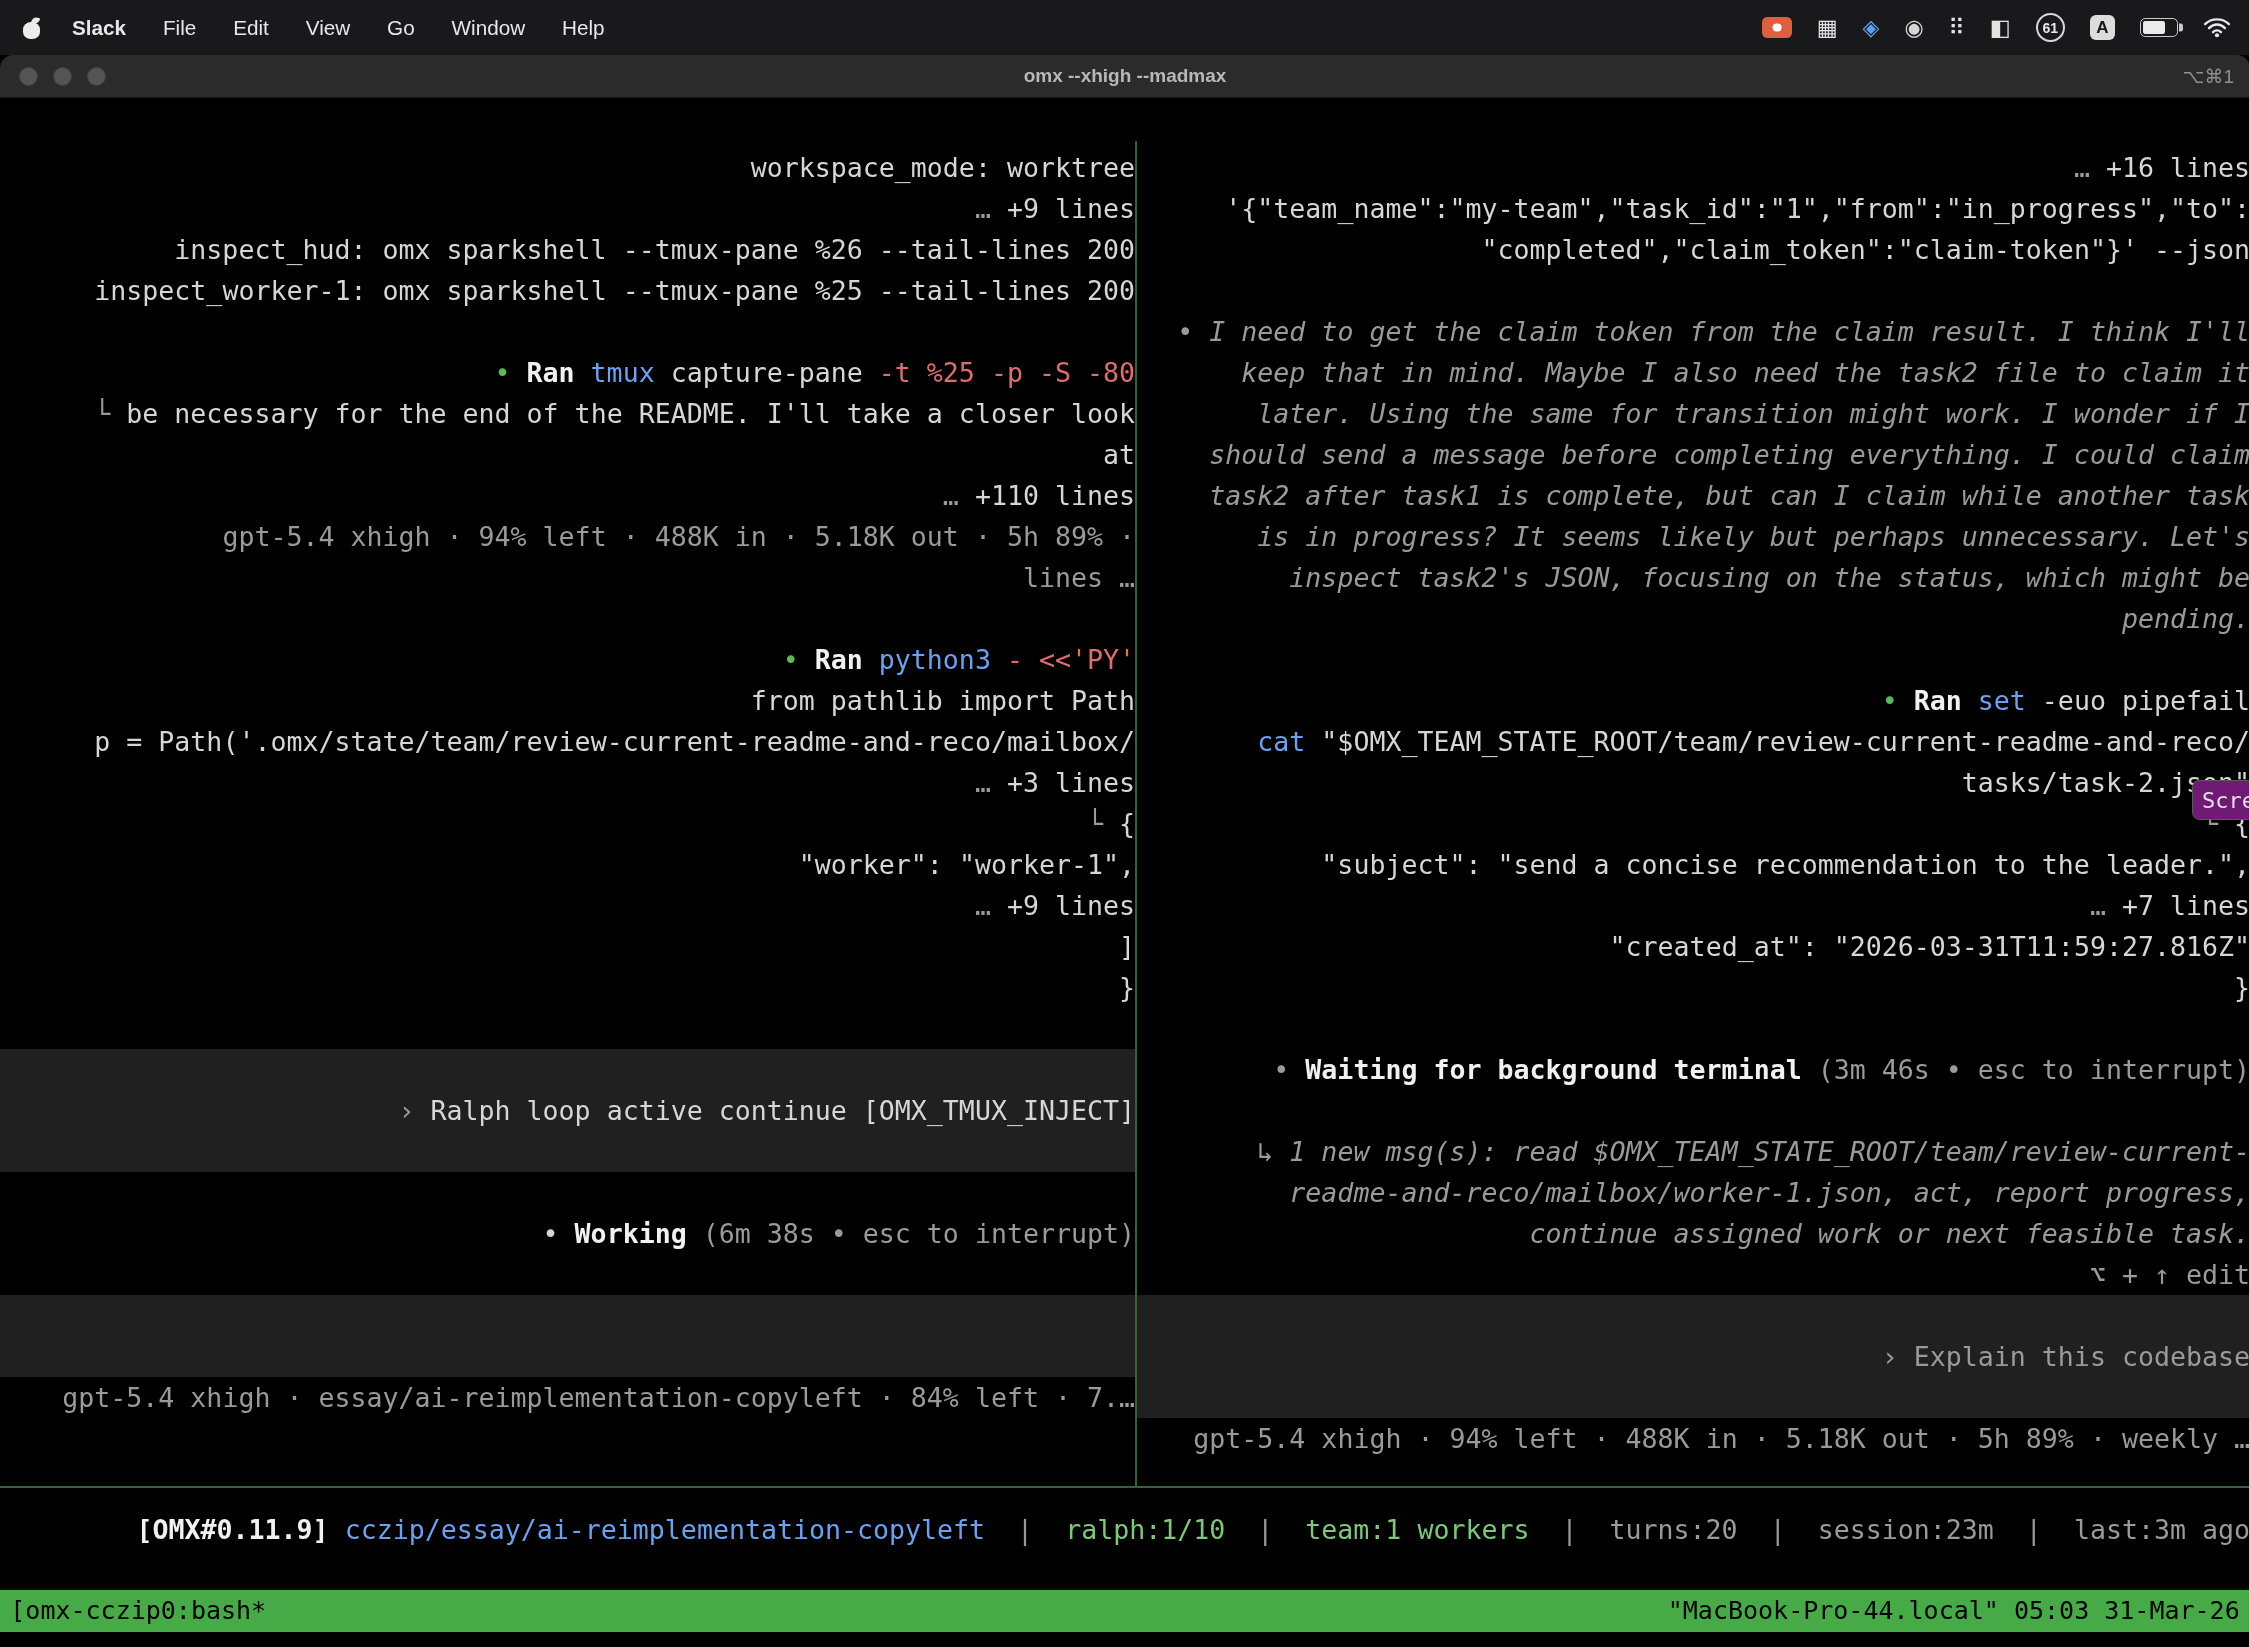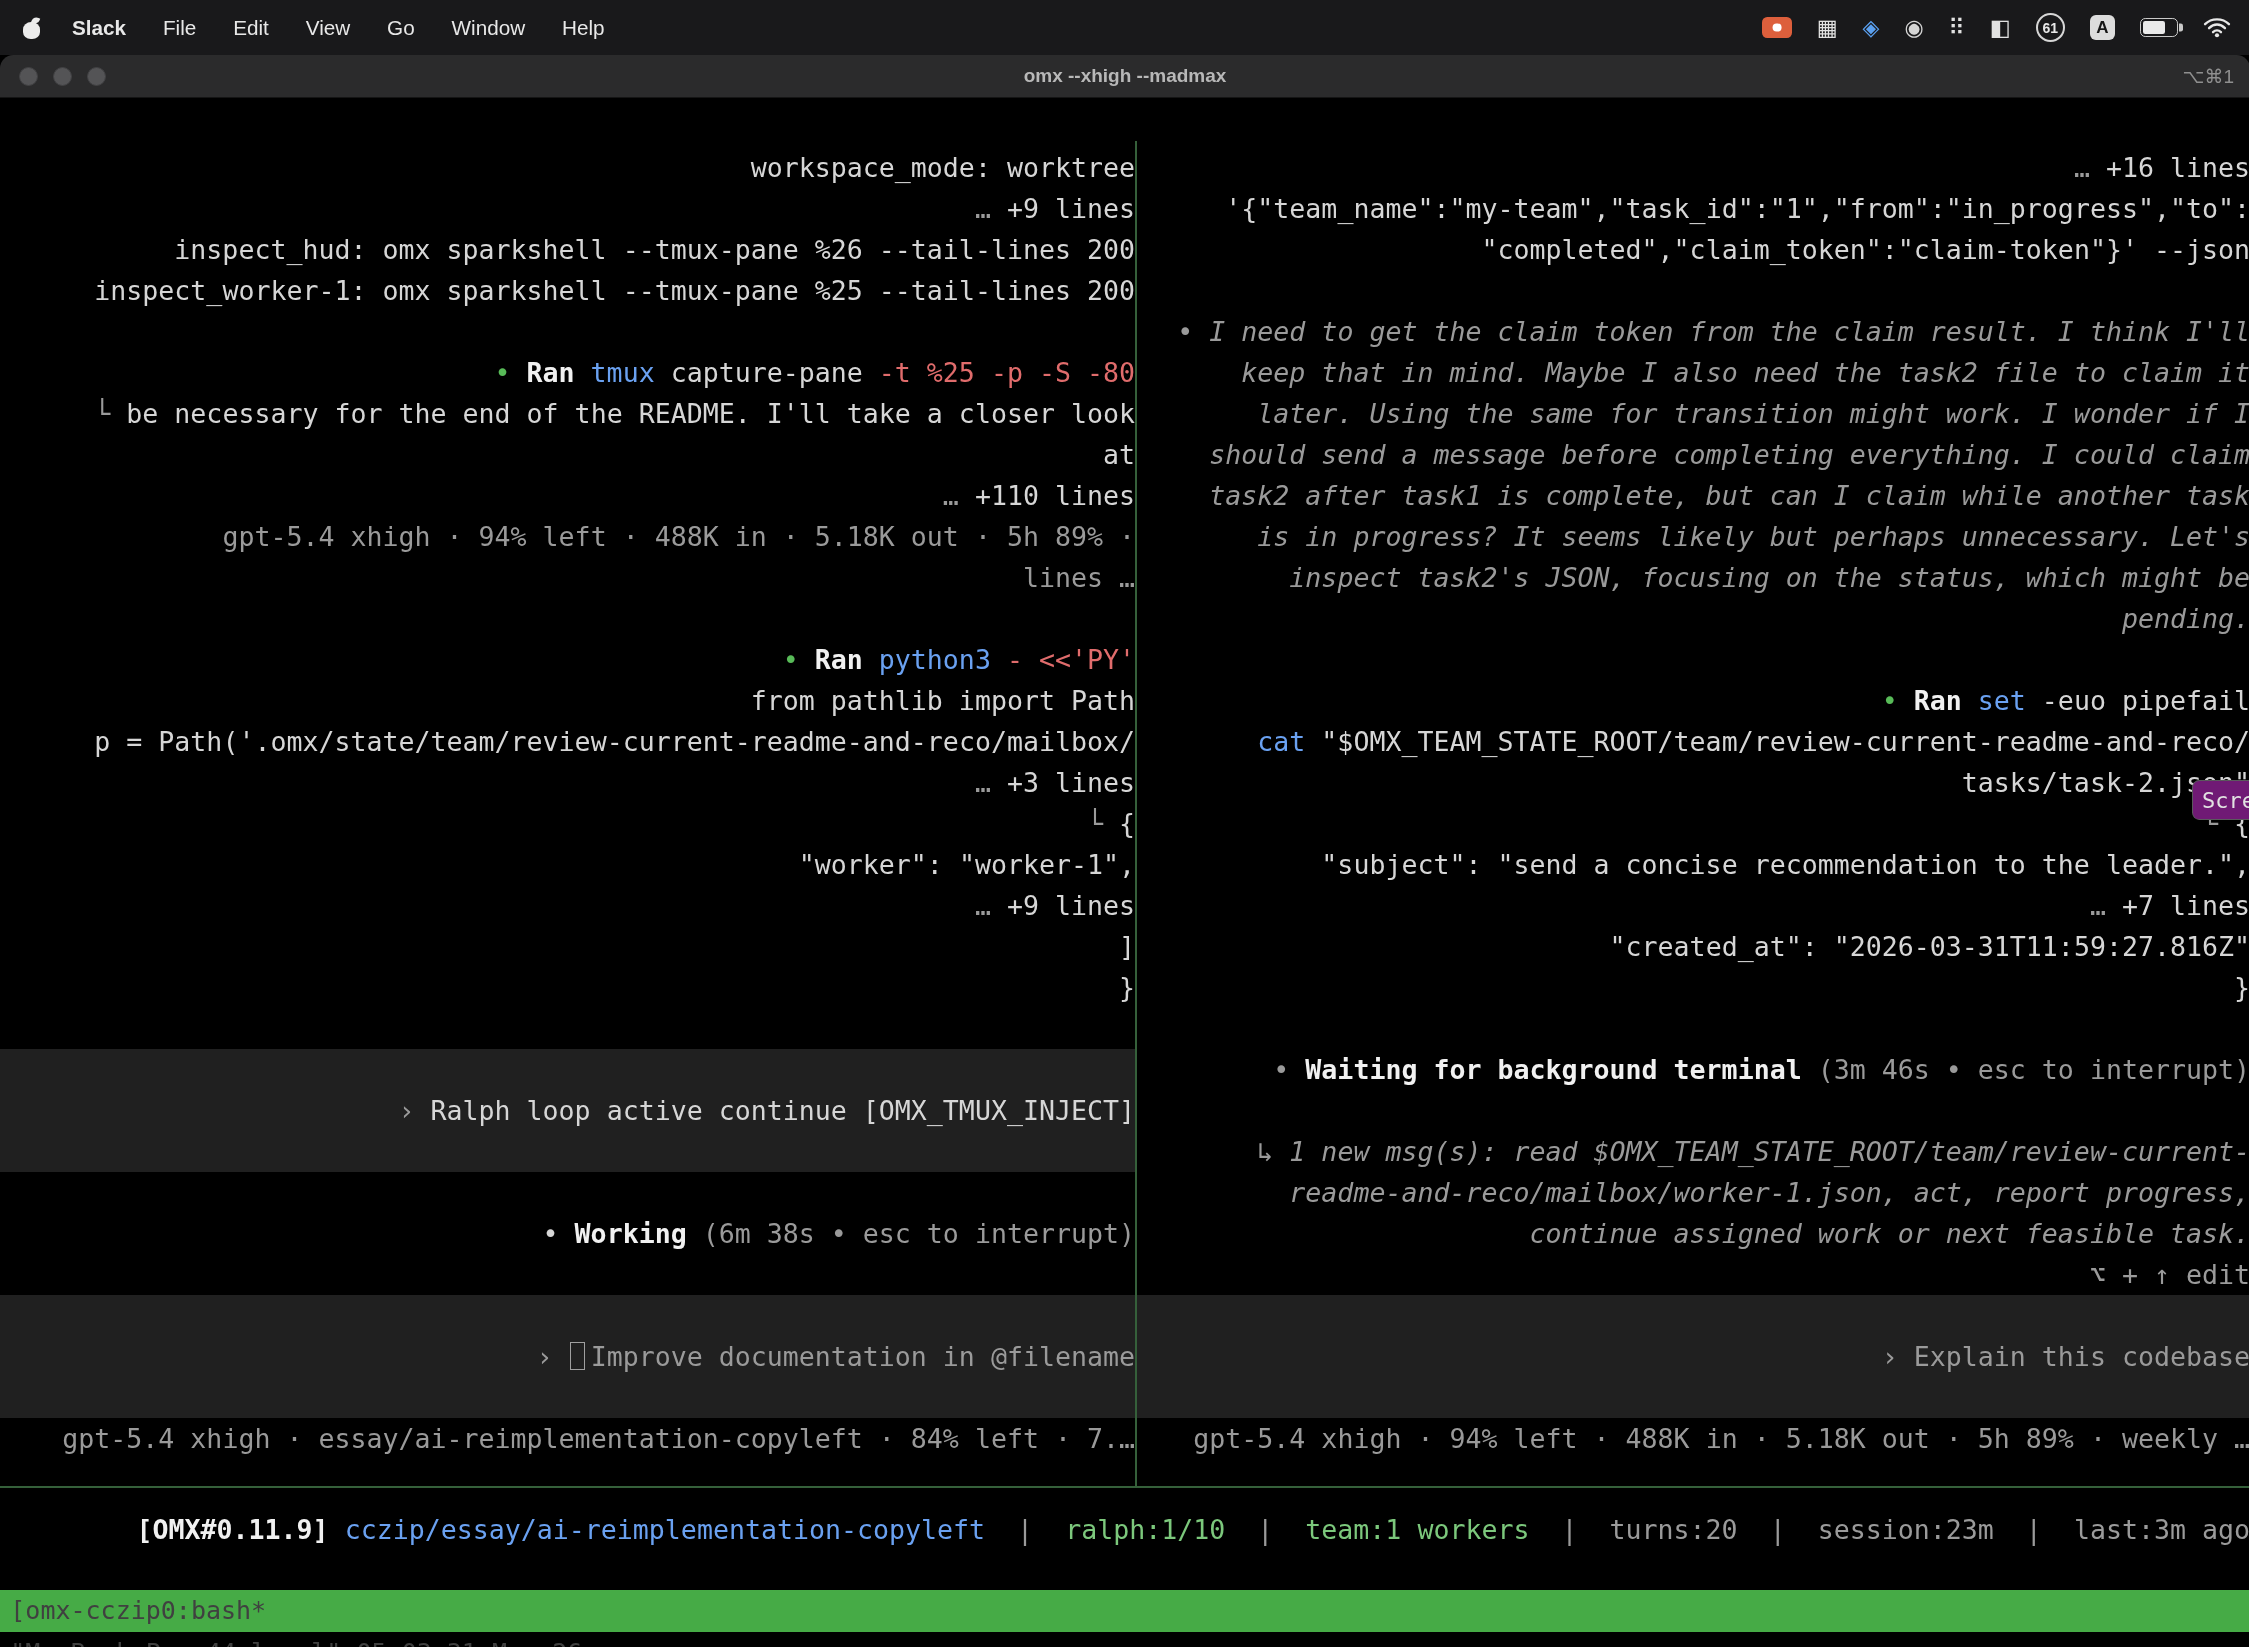--- a/index.html
+++ b/index.html
@@ -60,22 +60,22 @@
   .grn  { color:#7cc87c; }
   .it   { color:#9a9a9a; font-style:italic; }
   .gbul { color:#58bb58; }
   .cursor { display:inline-block; width:14.8px; height:28px; border:1.5px solid #9f9f9f;
     margin:0 5.9px 0 1.5px; vertical-align:-4.4px; }
 
   #omx-status-line { position:absolute; left:0; right:0; top:1411px; height:41px; white-space:pre; }
 
   
   .tmuxbar { position:absolute; left:0; right:0; top:1535px; height:42px; background:#46ab46;
-    color:#404040; font-family:"DejaVu Sans Mono","DejaVu Sans",monospace; font-size:25px; line-height:42px;
-    display:flex; justify-content:space-between; padding:0 10.3px; white-space:pre;flex-direction:column; }
+    color:#000000; font-family:"DejaVu Sans Mono","DejaVu Sans",monospace; font-size:25px; line-height:42px;
+    display:flex; justify-content:space-between; padding:0 10.3px; white-space:pre; }
 
   
   .pill { position:absolute; right:0; top:682px; width:58px; height:40px; background:#701a75;
     border:1.5px solid #5a5a5c; border-right:none; border-radius:7.4px 0 0 7.4px; color:#e2e2e2;
     display:flex; align-items:center; padding-left:8.9px; font-size:22px; z-index:10; overflow:hidden; }
 </style>
 </head>
 <body>
 
 <div class="menubar">
@@ -134,21 +134,20 @@
         <div class="tline"><span class="fg">      ]</span></div>
         <div class="tline"><span class="fg">    }</span></div>
         <div class="tline"></div>
         <div class="tline band"></div>
         <div class="tline band"><span class="dim">› </span><span class="fg">Ralph loop active continue [OMX_TMUX_INJECT]</span></div>
         <div class="tline band"></div>
         <div class="tline"></div>
         <div class="tline"><span class="fg">• </span><span class="b">Working</span><span class="fg"> </span><span class="dim">(6m 38s • esc to interrupt)</span></div>
         <div class="tline"></div>
         <div class="tline band"></div>
-        <div class="tline band"><span class="dim">› </span><span class="cursor"></span><span class="dim">Improve documentation in @filename</span></div>
         <div class="tline band"></div>
         <div class="tline"><span class="dim">  gpt-5.4 xhigh · essay/ai-reimplementation-copyleft · 84% left · 7.…</span></div>
       </div>
     <div id="right-pane" class="pane">
         <div class="tline"><span class="fg">    </span><span class="dim">…</span><span class="fg"> +16 lines</span></div>
         <div class="tline"><span class="fg">    '{"team_name":"my-team","task_id":"1","from":"in_progress","to":</span></div>
         <div class="tline"><span class="fg">    "completed","claim_token":"claim-token"}' --json</span></div>
         <div class="tline"></div>
         <div class="tline"><span class="dim">• </span><span class="it">I need to get the claim token from the claim result. I think I'll</span></div>
         <div class="tline"><span class="it">  keep that in mind. Maybe I also need the task2 file to claim it</span></div>

